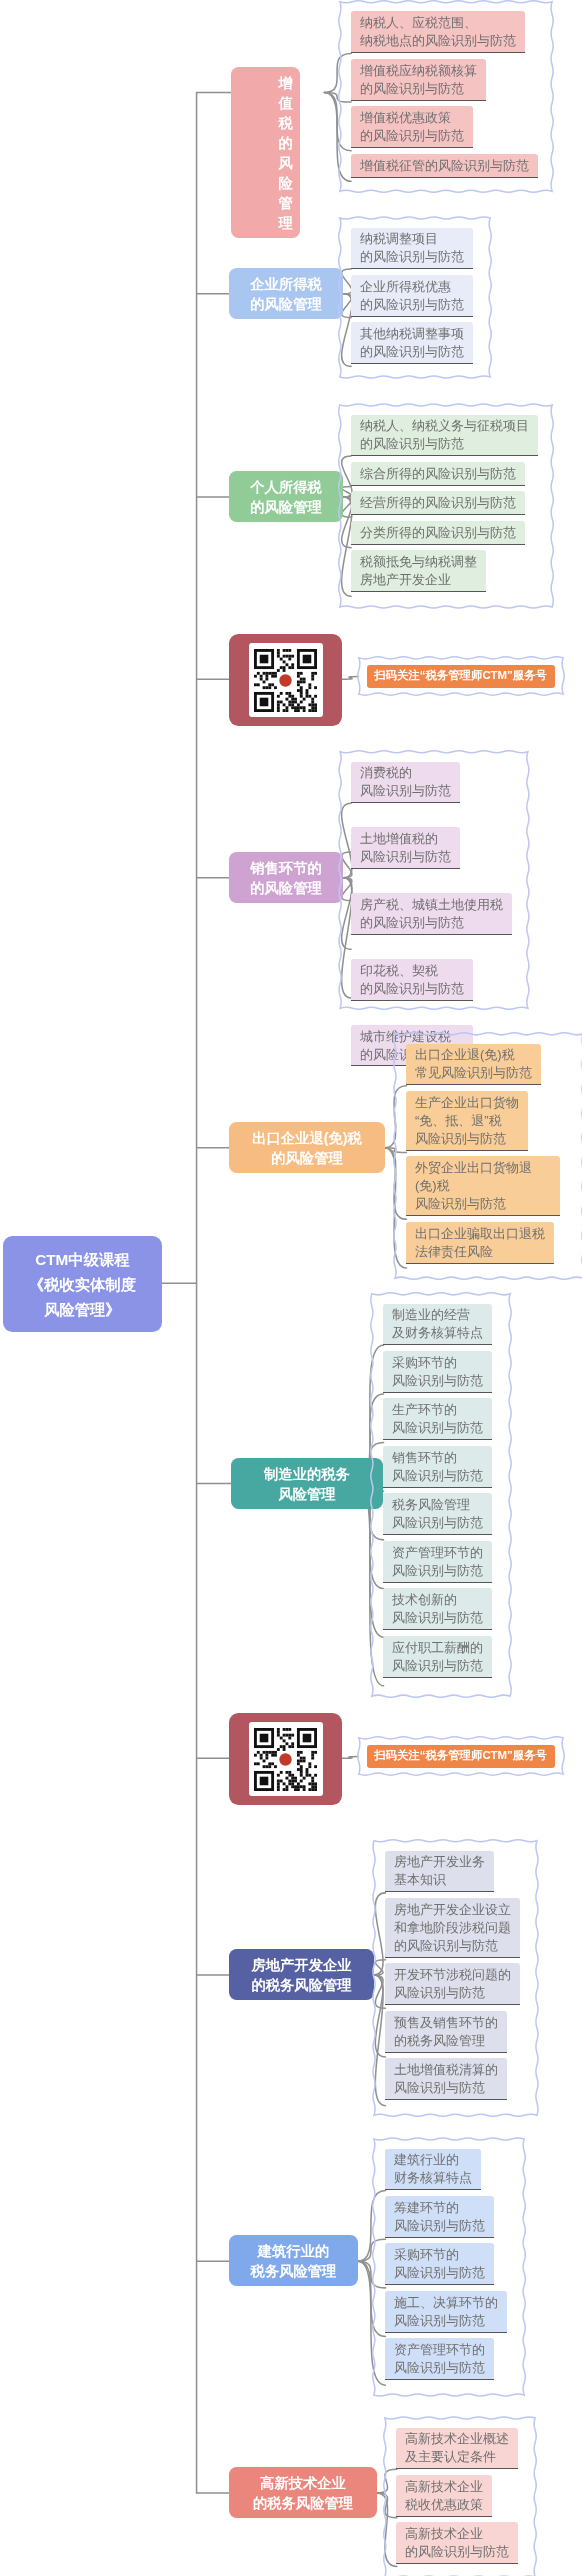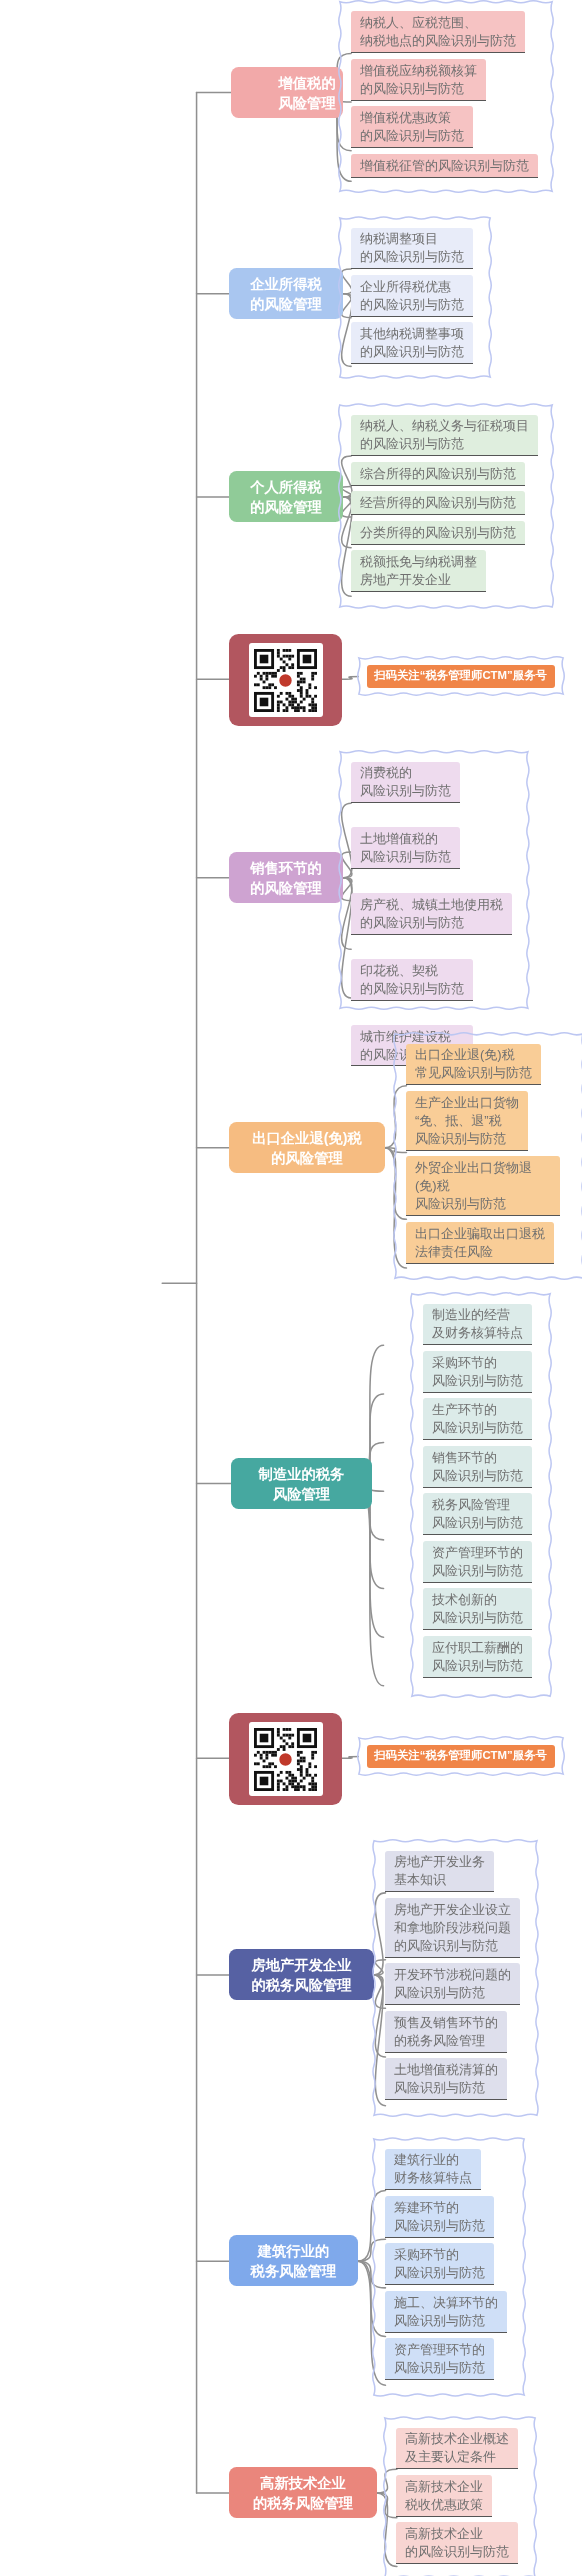--- a/index.html
+++ b/index.html
@@ -99,23 +99,26 @@
       <path d="M 375 2370 C 403 2370 374 2296 404 2296" fill="none" stroke="#909090" stroke-width="1.6" stroke-linecap="round"></path>
       <path d="M 375 2370 C 403 2370 374 2347 404 2347" fill="none" stroke="#909090" stroke-width="1.6" stroke-linecap="round"></path>
       <path d="M 375 2370 C 403 2370 374 2398 404 2398" fill="none" stroke="#909090" stroke-width="1.6" stroke-linecap="round"></path>
       <path d="M 375 2370 C 403 2370 374 2449 404 2449" fill="none" stroke="#909090" stroke-width="1.6" stroke-linecap="round"></path>
       <path d="M 375 2370 C 403 2370 374 2500 404 2500" fill="none" stroke="#909090" stroke-width="1.6" stroke-linecap="round"></path>
       <path d="M 395 2613 C 423 2613 386 2588 416 2588" fill="none" stroke="#909090" stroke-width="1.6" stroke-linecap="round"></path>
       <path d="M 395 2613 C 423 2613 386 2639 416 2639" fill="none" stroke="#909090" stroke-width="1.6" stroke-linecap="round"></path>
       <path d="M 395 2613 C 423 2613 386 2690 416 2690" fill="none" stroke="#909090" stroke-width="1.6" stroke-linecap="round"></path>
     </svg>
 
+  <div class="node root-box" id="root-node" style="left:2.9px;top:1236px;width:159px;">CTM中级课程
+《税收实体制度
+风险管理》</div>
 
   <div class="g-vat">
-    <div class="branch-box" id="b-vat" style="left:231px;top:67px;width:112px;padding-left:44px;">增值税的
+    <div class="branch-box" id="b-vat" style="left:231px;top:67px;width:69px;padding-left:44px;">增值税的
 风险管理</div>
     <div class="children wavy" style="left:340px;top:1.9px;">
         <svg class="wavy-edge" width="220" height="197" viewBox="0 0 231 207">
           <path d="M 4 4 Q 10.6 6.2 17.1 4.0 Q 23.7 1.8 30.2 4.0 Q 36.8 6.2 43.4 4.0 Q 49.9 1.8 56.5 4.0 Q 63.0 6.2 69.6 4.0 Q 76.1 1.8 82.7 4.0 Q 89.3 6.2 95.8 4.0 Q 102.4 1.8 108.9 4.0 Q 115.5 6.2 122.1 4.0 Q 128.6 1.8 135.2 4.0 Q 141.7 6.2 148.3 4.0 Q 154.9 1.8 161.4 4.0 Q 168.0 6.2 174.5 4.0 Q 181.1 1.8 187.6 4.0 Q 194.2 6.2 200.8 4.0 Q 207.3 1.8 213.9 4.0 Q 220.4 6.2 227.0 4.0 Q 224.8 10.6 227.0 17.3 Q 229.2 23.9 227.0 30.5 Q 224.8 37.2 227.0 43.8 Q 229.2 50.4 227.0 57.1 Q 224.8 63.7 227.0 70.3 Q 229.2 77.0 227.0 83.6 Q 224.8 90.2 227.0 96.9 Q 229.2 103.5 227.0 110.1 Q 224.8 116.8 227.0 123.4 Q 229.2 130.0 227.0 136.7 Q 224.8 143.3 227.0 149.9 Q 229.2 156.6 227.0 163.2 Q 224.8 169.8 227.0 176.5 Q 229.2 183.1 227.0 189.7 Q 224.8 196.4 227.0 203.0 Q 220.4 200.8 213.9 203.0 Q 207.3 205.2 200.8 203.0 Q 194.2 200.8 187.6 203.0 Q 181.1 205.2 174.5 203.0 Q 168.0 200.8 161.4 203.0 Q 154.9 205.2 148.3 203.0 Q 141.7 200.8 135.2 203.0 Q 128.6 205.2 122.1 203.0 Q 115.5 200.8 108.9 203.0 Q 102.4 205.2 95.8 203.0 Q 89.3 200.8 82.7 203.0 Q 76.1 205.2 69.6 203.0 Q 63.0 200.8 56.5 203.0 Q 49.9 205.2 43.4 203.0 Q 36.8 200.8 30.2 203.0 Q 23.7 205.2 17.1 203.0 Q 10.6 200.8 4.0 203.0 Q 6.2 196.4 4.0 189.7 Q 1.8 183.1 4.0 176.5 Q 6.2 169.8 4.0 163.2 Q 1.8 156.6 4.0 149.9 Q 6.2 143.3 4.0 136.7 Q 1.8 130.0 4.0 123.4 Q 6.2 116.8 4.0 110.1 Q 1.8 103.5 4.0 96.9 Q 6.2 90.2 4.0 83.6 Q 1.8 77.0 4.0 70.3 Q 6.2 63.7 4.0 57.1 Q 1.8 50.4 4.0 43.8 Q 6.2 37.2 4.0 30.5 Q 1.8 23.9 4.0 17.3 Q 6.2 10.6 4.0 4.0 Z" fill="none" stroke="#bdc7f2" stroke-width="1.6"></path>
         </svg>
       <div class="child">纳税人、应税范围、
 纳税地点的风险识别与防范</div>
       <div class="child">增值税应纳税额核算
 的风险识别与防范</div>
       <div class="child">增值税优惠政策
@@ -326,23 +329,23 @@
 “免、抵、退”税
 风险识别与防范</div>
       <div class="child">外贸企业出口货物退(免)税
 风险识别与防范</div>
       <div class="child">出口企业骗取出口退税
 法律责任风险</div>
     </div>
   </div>
 
   <div class="g-mfg">
-    <div class="branch-box" id="b-mfg" style="left:231px;top:1458px;width:141px;">制造业的税务
+    <div class="branch-box" id="b-mfg" style="left:231px;top:1458px;width:152px;">制造业的税务
 风险管理</div>
-    <div class="children wavy" style="left:372px;top:1294px;margin-left:40px;">
+    <div class="children wavy" style="left:372px;top:1294px;">
         <svg class="wavy-edge" width="146" height="410" viewBox="0 0 153 430">
           <path d="M 4 4 Q 10.6 6.2 17.2 4.0 Q 23.8 1.8 30.4 4.0 Q 37.0 6.2 43.5 4.0 Q 50.1 1.8 56.7 4.0 Q 63.3 6.2 69.9 4.0 Q 76.5 1.8 83.1 4.0 Q 89.7 6.2 96.3 4.0 Q 102.9 1.8 109.5 4.0 Q 116.0 6.2 122.6 4.0 Q 129.2 1.8 135.8 4.0 Q 142.4 6.2 149.0 4.0 Q 146.8 10.6 149.0 17.2 Q 151.2 23.8 149.0 30.4 Q 146.8 37.0 149.0 43.6 Q 151.2 50.2 149.0 56.8 Q 146.8 63.3 149.0 69.9 Q 151.2 76.5 149.0 83.1 Q 146.8 89.7 149.0 96.3 Q 151.2 102.9 149.0 109.5 Q 146.8 116.1 149.0 122.7 Q 151.2 129.3 149.0 135.9 Q 146.8 142.5 149.0 149.1 Q 151.2 155.7 149.0 162.3 Q 146.8 168.8 149.0 175.4 Q 151.2 182.0 149.0 188.6 Q 146.8 195.2 149.0 201.8 Q 151.2 208.4 149.0 215.0 Q 146.8 221.6 149.0 228.2 Q 151.2 234.8 149.0 241.4 Q 146.8 248.0 149.0 254.6 Q 151.2 261.2 149.0 267.8 Q 146.8 274.3 149.0 280.9 Q 151.2 287.5 149.0 294.1 Q 146.8 300.7 149.0 307.3 Q 151.2 313.9 149.0 320.5 Q 146.8 327.1 149.0 333.7 Q 151.2 340.3 149.0 346.9 Q 146.8 353.5 149.0 360.1 Q 151.2 366.7 149.0 373.3 Q 146.8 379.8 149.0 386.4 Q 151.2 393.0 149.0 399.6 Q 146.8 406.2 149.0 412.8 Q 151.2 419.4 149.0 426.0 Q 142.4 423.8 135.8 426.0 Q 129.2 428.2 122.6 426.0 Q 116.0 423.8 109.5 426.0 Q 102.9 428.2 96.3 426.0 Q 89.7 423.8 83.1 426.0 Q 76.5 428.2 69.9 426.0 Q 63.3 423.8 56.7 426.0 Q 50.1 428.2 43.5 426.0 Q 37.0 423.8 30.4 426.0 Q 23.8 428.2 17.2 426.0 Q 10.6 423.8 4.0 426.0 Q 6.2 419.4 4.0 412.8 Q 1.8 406.2 4.0 399.6 Q 6.2 393.0 4.0 386.4 Q 1.8 379.8 4.0 373.3 Q 6.2 366.7 4.0 360.1 Q 1.8 353.5 4.0 346.9 Q 6.2 340.3 4.0 333.7 Q 1.8 327.1 4.0 320.5 Q 6.2 313.9 4.0 307.3 Q 1.8 300.7 4.0 294.1 Q 6.2 287.5 4.0 280.9 Q 1.8 274.3 4.0 267.8 Q 6.2 261.2 4.0 254.6 Q 1.8 248.0 4.0 241.4 Q 6.2 234.8 4.0 228.2 Q 1.8 221.6 4.0 215.0 Q 6.2 208.4 4.0 201.8 Q 1.8 195.2 4.0 188.6 Q 6.2 182.0 4.0 175.4 Q 1.8 168.8 4.0 162.3 Q 6.2 155.7 4.0 149.1 Q 1.8 142.5 4.0 135.9 Q 6.2 129.3 4.0 122.7 Q 1.8 116.1 4.0 109.5 Q 6.2 102.9 4.0 96.3 Q 1.8 89.7 4.0 83.1 Q 6.2 76.5 4.0 69.9 Q 1.8 63.3 4.0 56.8 Q 6.2 50.2 4.0 43.6 Q 1.8 37.0 4.0 30.4 Q 6.2 23.8 4.0 17.2 Q 1.8 10.6 4.0 4.0 Z" fill="none" stroke="#bdc7f2" stroke-width="1.6"></path>
         </svg>
       <div class="child">制造业的经营
 及财务核算特点</div>
       <div class="child">采购环节的
 风险识别与防范</div>
       <div class="child">生产环节的
 风险识别与防范</div>
       <div class="child">销售环节的

